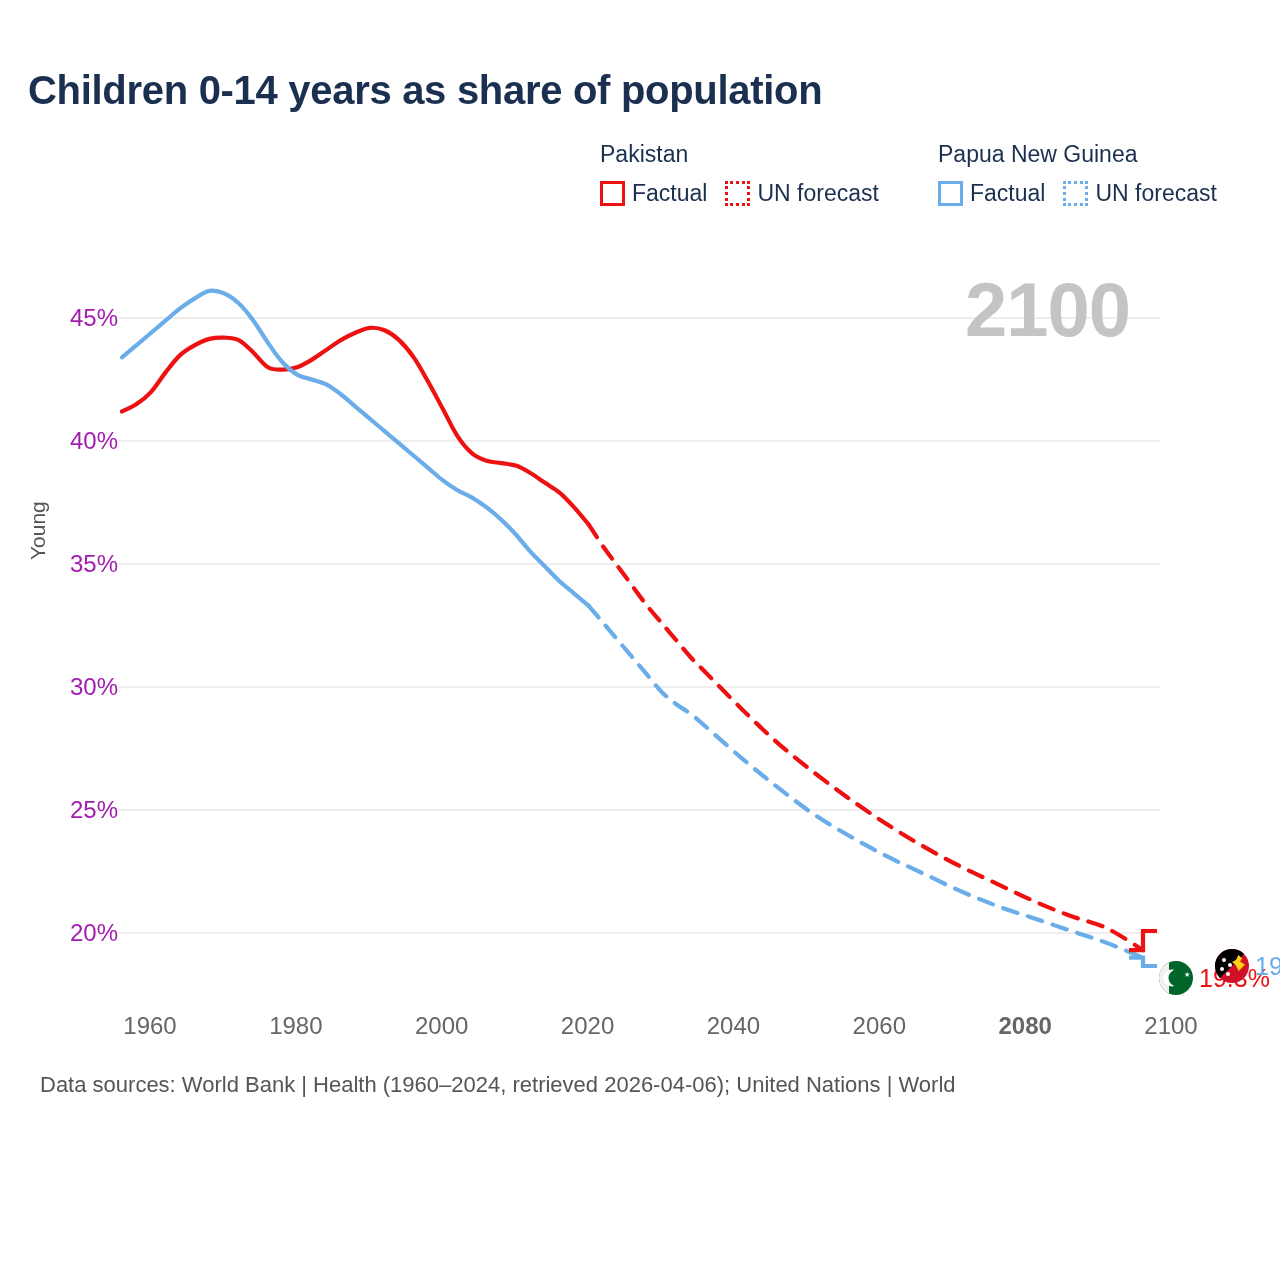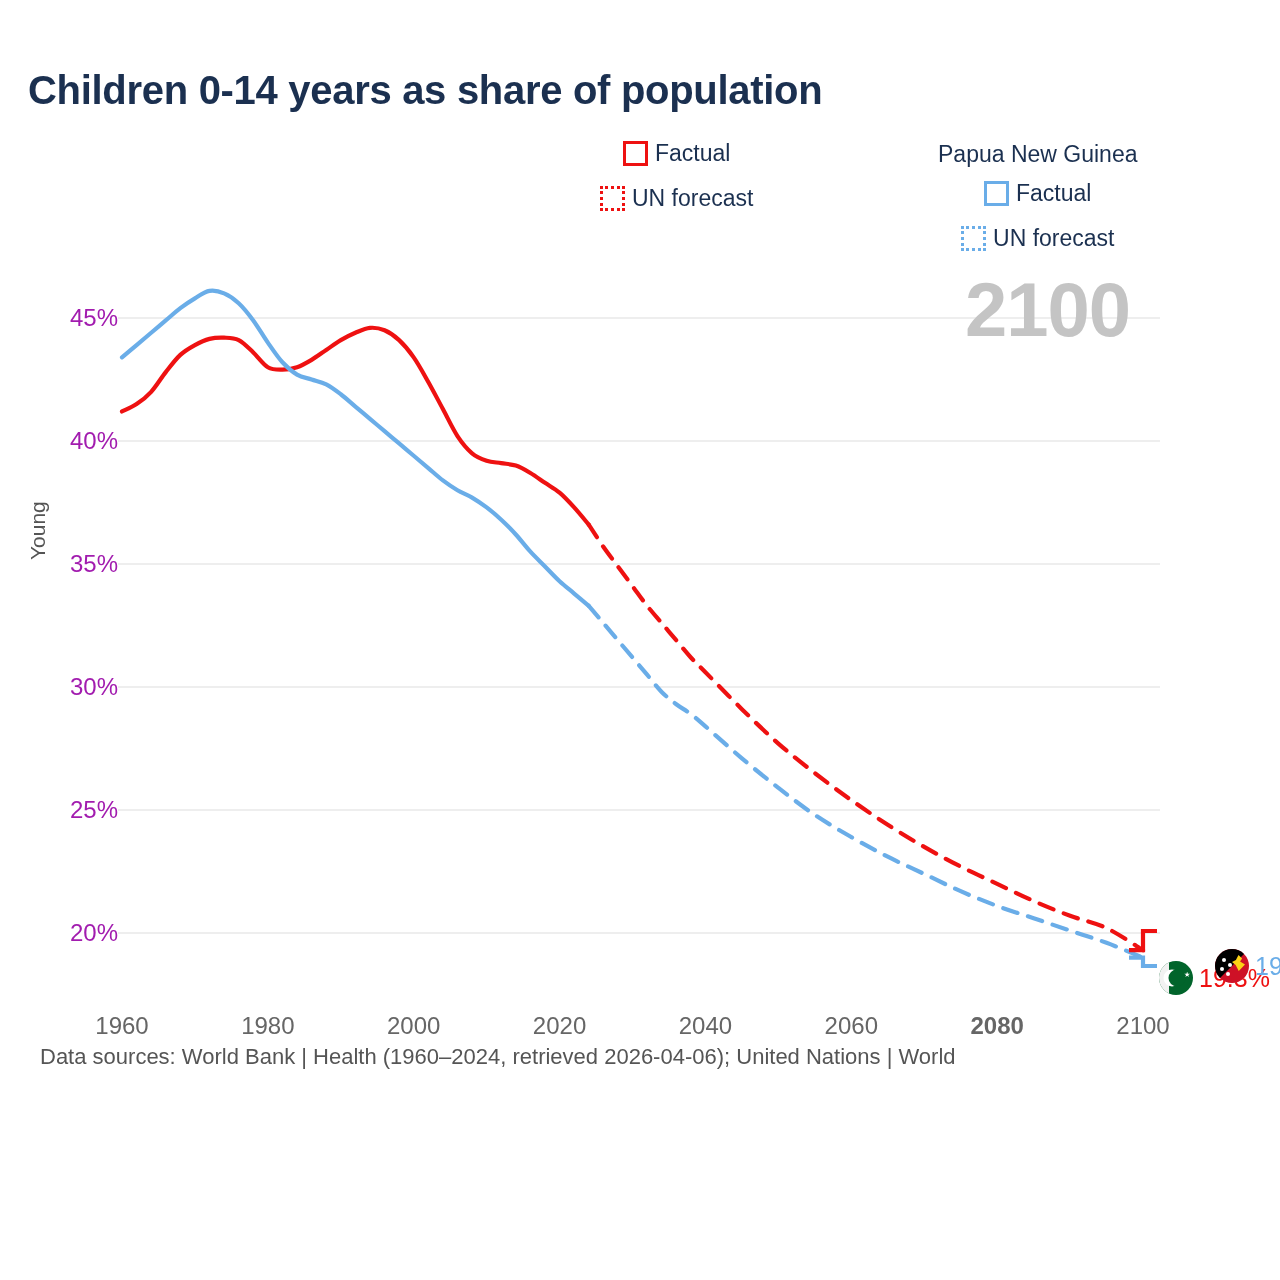--- a/index.html
+++ b/index.html
@@ -19,21 +19,21 @@
 
   
   .legend{position:absolute;left:0;top:140px;width:1280px;height:80px;}
   .legend-group{position:absolute;top:0;}
   .legend-group.pk{left:600px;}
   .legend-group.png{left:938px;}
   .legend-country{
     font-size:23px;color:#1b3050;white-space:nowrap;
     line-height:28px;margin-bottom:12px;
   }
-  .legend-items{display:flex;align-items:center;gap:18px;flex-direction:column;}
+  .legend-items{display:flex;align-items:center;gap:18px;}
   .legend-item{display:flex;align-items:center;gap:7px;}
   .swatch{width:25px;height:25px;box-sizing:border-box;background:#fff;}
   .swatch.solid-red{border:3px solid #ee1111;}
   .swatch.dot-red{border:3px dotted #ee1111;}
   .swatch.solid-blue{border:3px solid #6aade8;}
   .swatch.dot-blue{border:3px dotted #6aade8;}
   .legend-label{font-size:23px;color:#1b3050;white-space:nowrap;}
 
   
   .plot{position:absolute;left:0;top:0;width:1280px;height:1280px;}
@@ -48,21 +48,21 @@
     transform:rotate(-90deg);transform-origin:left top;
     white-space:nowrap;
   }
   .ytick{
     position:absolute;right:0;transform:translateY(-50%);
     font-size:24px;color:#a21caf;white-space:nowrap;
   }
   .ytick-wrap{position:absolute;left:0;width:118px;height:0;}
   .xtick{
     position:absolute;transform:translateX(-50%);
-    font-size:24px;color:#666;white-space:nowrap;top:1012px;
+    font-size:24px;color:#666;white-space:nowrap;top:1012px;margin-left:28px;
   }
 
   
   .endlab{position:absolute;display:flex;align-items:center;gap:6px;}
   .flag{width:34px;height:34px;border-radius:50%;overflow:hidden;position:relative;flex:0 0 auto;}
   .endval{font-size:25px;white-space:nowrap;}
   .endval.red{color:#ee1111;}
   .endval.blue{color:#6aade8;}
 
   
@@ -83,35 +83,36 @@
     clip-path:polygon(0 0,100% 0,0 100%);
   }
   .fl-png .cross{position:absolute;width:4px;height:4px;background:#fff;border-radius:50%;}
   .fl-png .bird{
     position:absolute;right:4px;top:6px;width:13px;height:16px;background:#fcd116;
     clip-path:polygon(50% 0%,78% 22%,62% 40%,100% 60%,52% 100%,28% 62%,0 44%,30% 32%);
   }
 
   
   .footer{
-    position:absolute;left:40px;top:1040px;width:1180px;
+    position:absolute;left:40px;top:1068px;width:1180px;
     font-size:22px;color:#555;line-height:34px;
   }
   .footer .line{white-space:normal;}
   svg{display:block;}
 </style>
 </head>
 <body>
 
 <div class="chart-root">
 
   <div class="chart-title">Children 0-14 years as share of population</div>
 
   <div class="legend">
     <div class="legend-group pk">
+      <div class="legend-country">Pakistan</div>
       <div class="legend-items">
         <div class="legend-item">
           <span class="swatch solid-red"></span>
           <span class="legend-label">Factual</span>
         </div>
         <div class="legend-item">
           <span class="swatch dot-red"></span>
           <span class="legend-label">UN forecast</span>
         </div>
       </div>

